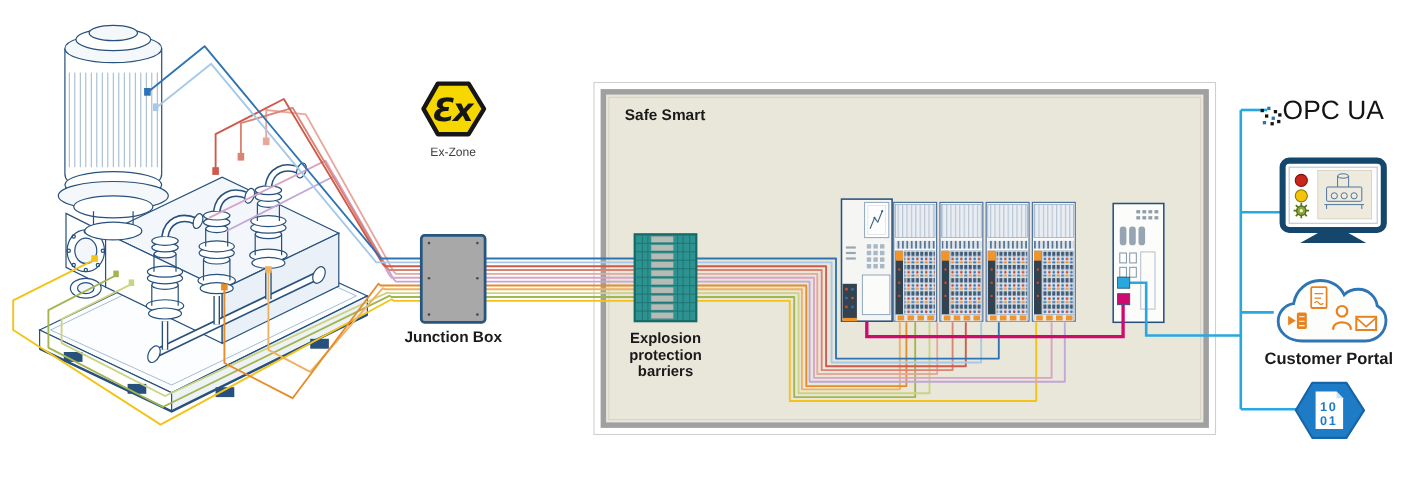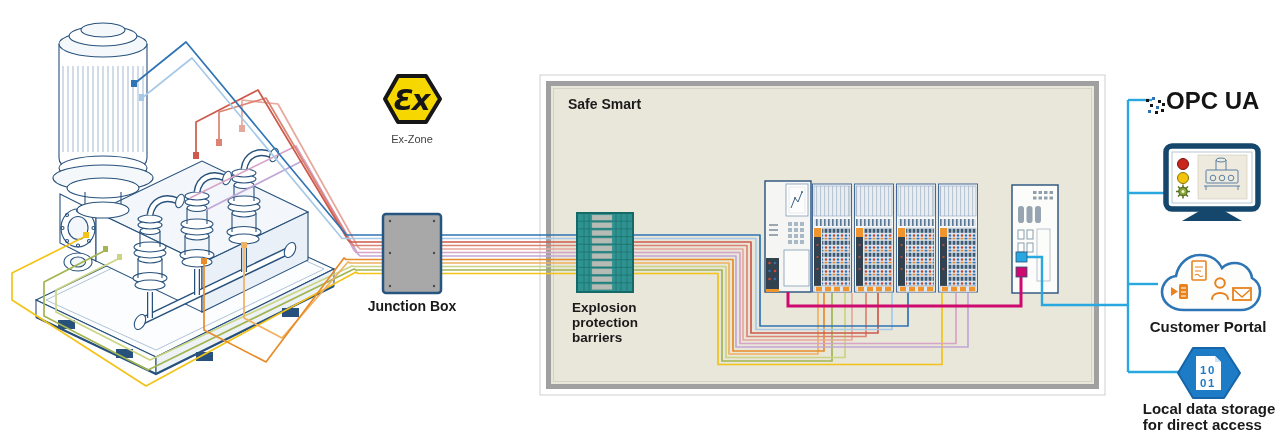--- a/index.html
+++ b/index.html
@@ -1,22 +1,22 @@
 <!DOCTYPE html>
 <html style="--cable-blue: #2e74b5; --cable-lightblue: #a6c9e8; --cable-red: #cd5a4c; --cable-salmon: #dc8474; --cable-lightsalmon: #e7a89c; --cable-pink: #d7a3c6; --cable-lavender: #c1a7d7; --cable-orange: #e78c28; --cable-lightorange: #f0b160; --cable-palegreen: #cbd482; --cable-olive: #a2b551; --cable-yellow: #f3c317; --magenta-cable: #cf0a6e; --cyan-cable: #29a8e0; --safe-area-fill: #e9e6da; --safe-area-frame: #a0a0a0; --junction-box-fill: #a8a8a8; --barrier-fill: #2e9290; --ex-yellow: #f6d800; --outline-blue: #27517c; --navy: #15466b; --orange-icon: #e8821e; --storage-blue: #1e7cc6; --plc-orange: #f0952e;"><head>
 <meta charset="utf-8">
 <style>
   html,body{margin:0;padding:0;background:#ffffff;}
   #stage{position:relative;width:1280px;height:443px;background:#ffffff;overflow:hidden;
          font-family:"Liberation Sans",sans-serif;}
   #stage svg{position:absolute;left:0;top:0;}
   .label{position:absolute;white-space:nowrap;color:#1a1a1a;font-weight:700;font-size:14px;line-height:16px;}
-  .label.centered{transform:translateX(-50%);text-align:left;}
+  .label.centered{transform:translateX(-50%);text-align:center;}
   .label.small{font-weight:400;font-size:11px;color:#3f3f3f;}
-  .label.logo{font-size:24px;font-weight:700;letter-spacing:0px;color:#141414;}
+  .label.logo{font-size:24px;font-weight:400;letter-spacing:0px;color:#141414;}
   .label .ln{display:block;}
 </style>
 </head>
 <body>
 
 <div id="stage">
 
 <svg width="1280" height="443" viewBox="0 0 1280 443">
   <defs>
     <pattern id="vstripe" width="4" height="8" patternUnits="userSpaceOnUse">
@@ -426,18 +426,14 @@
   <span class="ln">Explosion</span>
   <span class="ln">protection</span>
   <span class="ln">barriers</span>
 </div>
 
 <div class="label logo" style="left:1166px;top:93px;">OPC UA</div>
 
 
 <div class="label centered" style="left:1208px;top:319px;font-size:15px;">Customer Portal</div>
 
-<div class="label centered" style="left:1209px;top:401px;font-size:15px;line-height:16px;">
-  <span class="ln">Local data storage</span>
-  <span class="ln">for direct access</span>
+
 </div>
 
-</div>
-
 </body></html>

